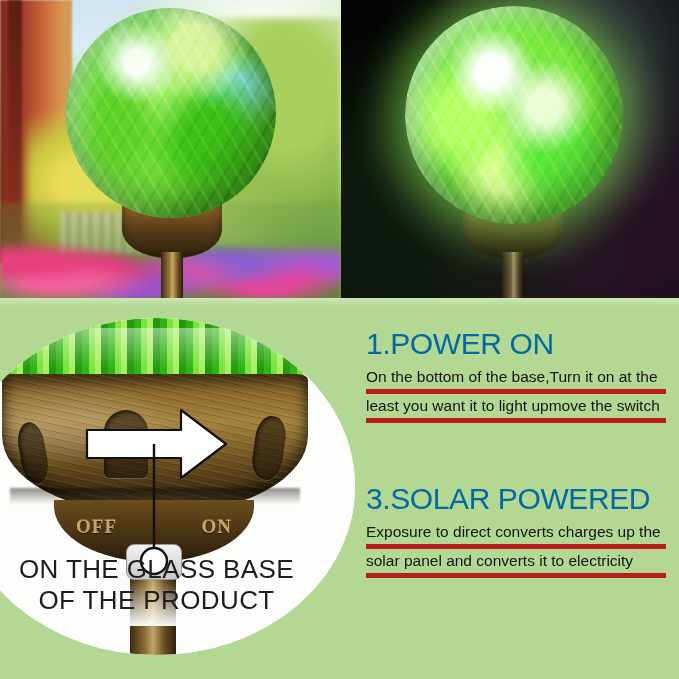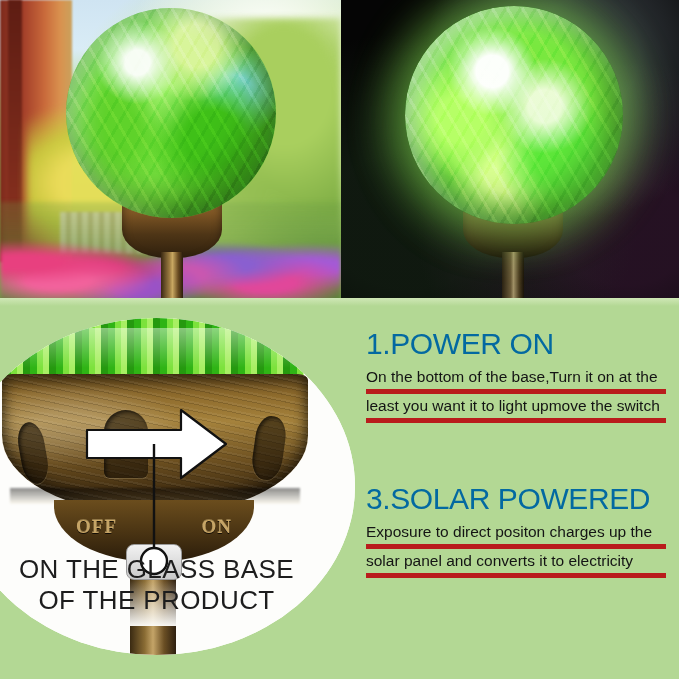--- a/index.html
+++ b/index.html
@@ -254,21 +254,21 @@
       </div>
 
       <div class="gap-a"></div>
 
 
       <div class="gap-b"></div>
 
       <div class="step">
         <div class="step-title">3.SOLAR POWERED</div>
         <div class="step-body">
-          <span class="step-line">Exposure to direct positon charges up the</span>
+          <span class="step-line">Exposure to direct converts charges up the</span>
           <span class="step-line">solar panel and converts it to electricity</span>
 
         </div>
       </div>
 
     </div>
   </div>
 </div>
 
 </body></html>

